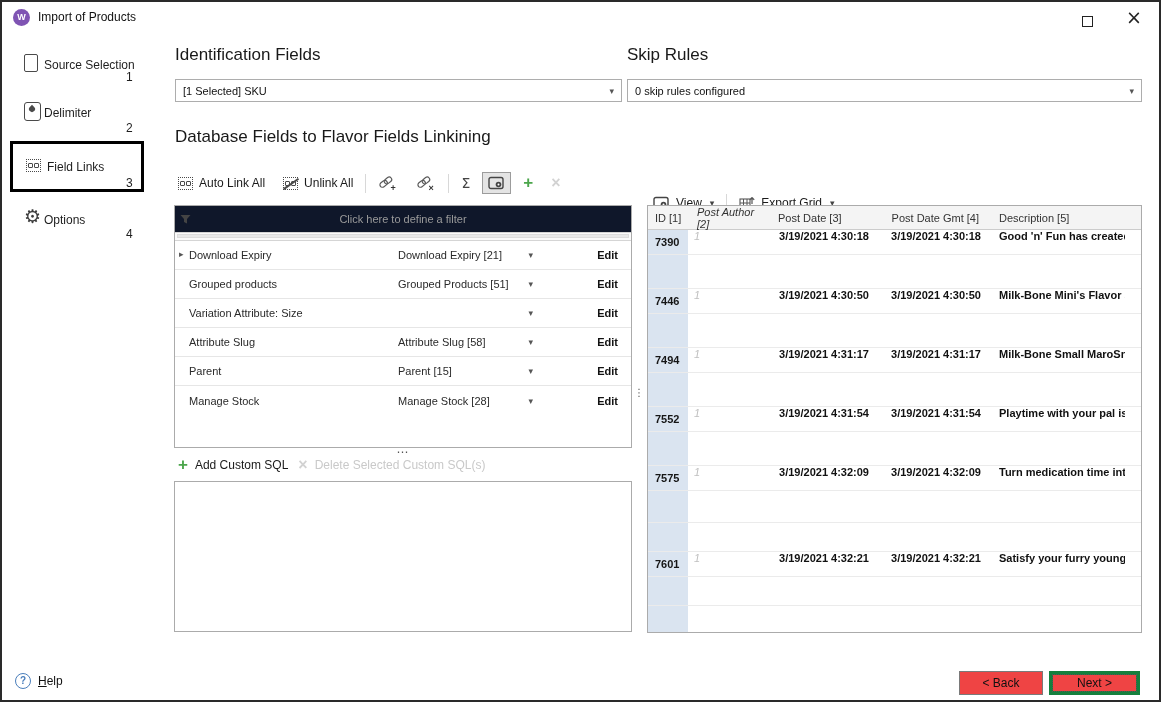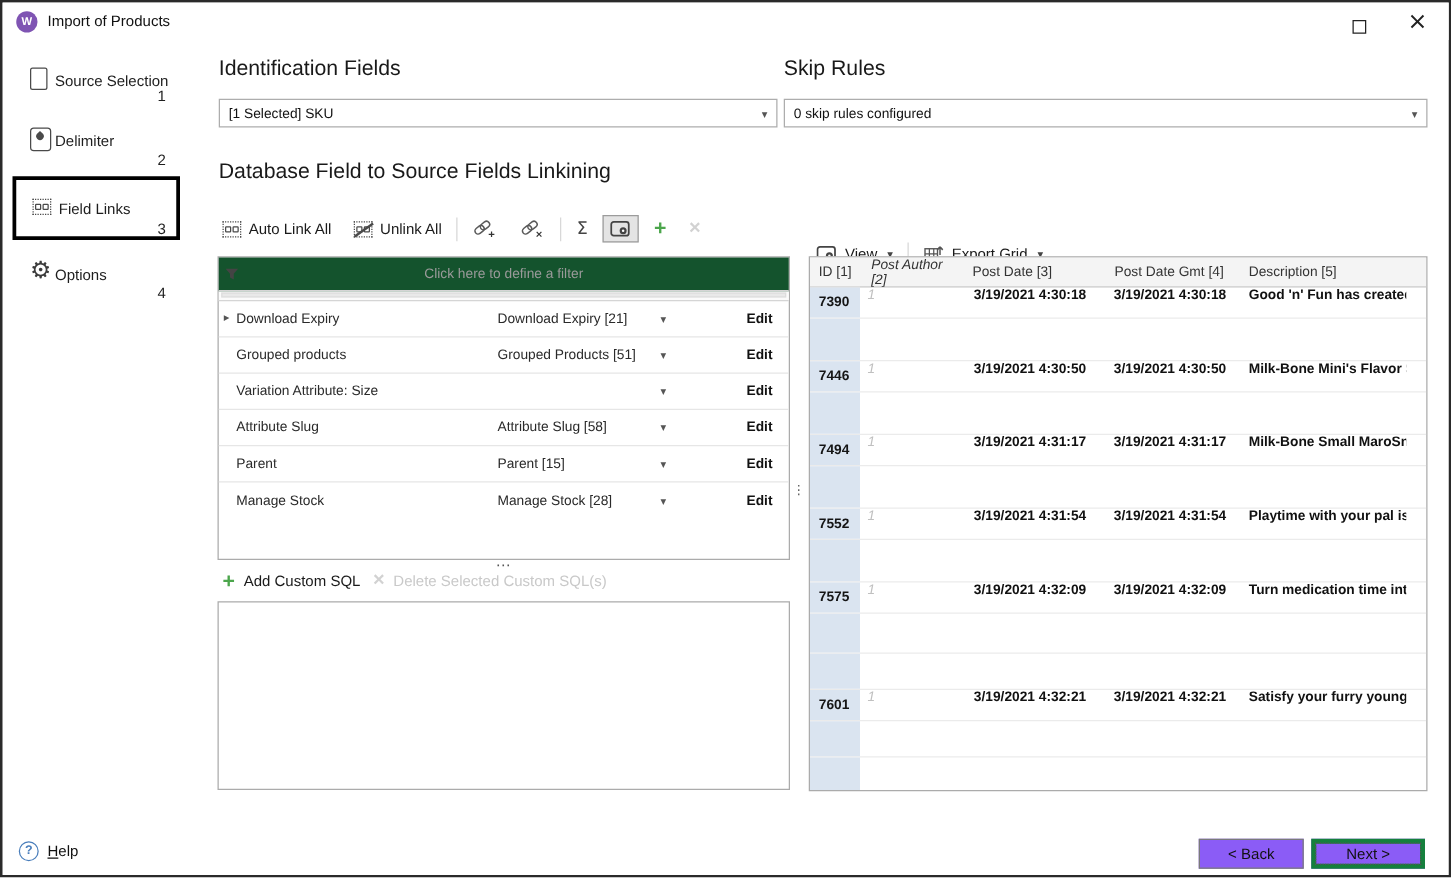--- a/index.html
+++ b/index.html
@@ -49,21 +49,21 @@
   .icon-unlink { position:relative; }
   .icon-unlink .slash { position:absolute; left:-2px; top:5px; width:18px; height:1.6px; background:#4a4a4a; transform:rotate(-35deg); }
   .tb-caret { font-size:9px; color:#444; margin-left:2px; }
   
   .ltable { position:absolute; left:172px; top:203px; width:458px; height:243px; border:1px solid #ababab; background:#fff; }
   .lt-header { display:flex; height:25px; background:#efefef; border-bottom:1px solid #d2d2d2; align-items:center; font-size:11px; color:#333; }
   .lt-h-field { width:223px; padding-left:14px; }
   .lt-h-source { width:141px; display:flex; align-items:center; gap:5px; }
   .lt-h-expr { flex:1; display:flex; align-items:center; gap:5px; justify-content:flex-end; padding-right:13px; }
   .lt-filter { position:relative; height:27px; border-bottom:1px solid #d5d5d5; display:flex; align-items:center; justify-content:center;
-    font-size:11px; color:#9a9a9a; cursor:pointer; background:#14532d; }
+    font-size:11px; color:#9a9a9a; cursor:pointer; background:#0f172a; }
   .lt-filter .funnel { position:absolute; left:5px; top:8px; }
   .lt-scroll { height:8px; border-bottom:1px solid #d5d5d5; background:#fbfbfb; padding:1px 2px; }
   .lt-scroll i { display:block; height:4px; background:#e9e9e9; border:1px solid #dddddd; }
   .lt-row { position:relative; display:flex; height:29px; align-items:center; border-bottom:1px solid #e6e6e6; font-size:11px; color:#2a2a2a; cursor:pointer; }
   .lt-row:last-child { border-bottom:none; }
   .lt-expander { position:absolute; left:4px; top:8px; font-size:9px; color:#555; }
   .lt-field { width:223px; padding-left:14px; white-space:nowrap; overflow:hidden; }
   .lt-source { width:141px; display:flex; align-items:center; justify-content:space-between; padding-right:6px; white-space:nowrap; }
   .lt-source .caret { font-size:9px; color:#555; cursor:pointer; }
   .lt-edit { flex:1; text-align:right; padding-right:13px; font-weight:bold; color:#111; cursor:pointer; }
@@ -90,21 +90,21 @@
   .g-header .c-author { color:#333; padding-left:9px; }
   .g-header .c-date { text-align:left; padding-left:10px; font-weight:normal; color:#333; }
   .g-header .c-gmt { text-align:right; padding-right:4px; font-weight:normal; color:#333; }
   .g-header .c-desc { font-weight:normal; color:#333; }
   
   .help-link { position:absolute; left:13px; top:671px; display:flex; align-items:center; gap:7px; cursor:pointer; background:none; border:none; font-family:inherit; }
   .help-circle { width:16px; height:16px; border-radius:50%; border:1.5px solid #4a7ebb; color:#4a7ebb;
     font-size:10px; font-weight:bold; text-align:center; line-height:13px; }
   .help-text { font-size:12px; color:#111; }
   .help-text .u { text-decoration:underline; }
-  .nav-btn { position:absolute; top:669px; height:24px; background:#8b5cf6; border:1px solid #7a7a7a;
+  .nav-btn { position:absolute; top:669px; height:24px; background:#ef4444; border:1px solid #7a7a7a;
     font-size:12px; color:#111; font-family:inherit; cursor:pointer; }
   .btn-back { left:957px; width:84px; }
   .btn-next { left:1047px; width:91px; outline:1px dotted #555; outline-offset:-4px; border:4px solid #15803d; }
   svg { display:block; }
 </style>
 </head>
 <body>
 
 <div class="window">
 
@@ -153,21 +153,21 @@
   <button class="dropdown" style="left:173px; top:77px; width:447px;">
     <span>[1 Selected] SKU</span>
     <span class="dd-caret">▾</span>
   </button>
   <div class="h1" style="left:625px; top:43px;">Skip Rules</div>
   <button class="dropdown" style="left:625px; top:77px; width:515px;">
     <span>0 skip rules configured</span>
     <span class="dd-caret">▾</span>
   </button>
 
-  <div class="h1" style="left:173px; top:125px;">Database Field to Source Fields Linkining</div>
+  <div class="h1" style="left:173px; top:125px;">Database Fields to Flavor Fields Linkining</div>
 
   <div class="toolbar" style="left:170px; top:168px;">
     <button class="tb-btn">
       <span class="icon-dotbox">
           <i></i>
           <i></i>
         </span>
       <span>Auto Link All</span>
     </button>
     <button class="tb-btn">

